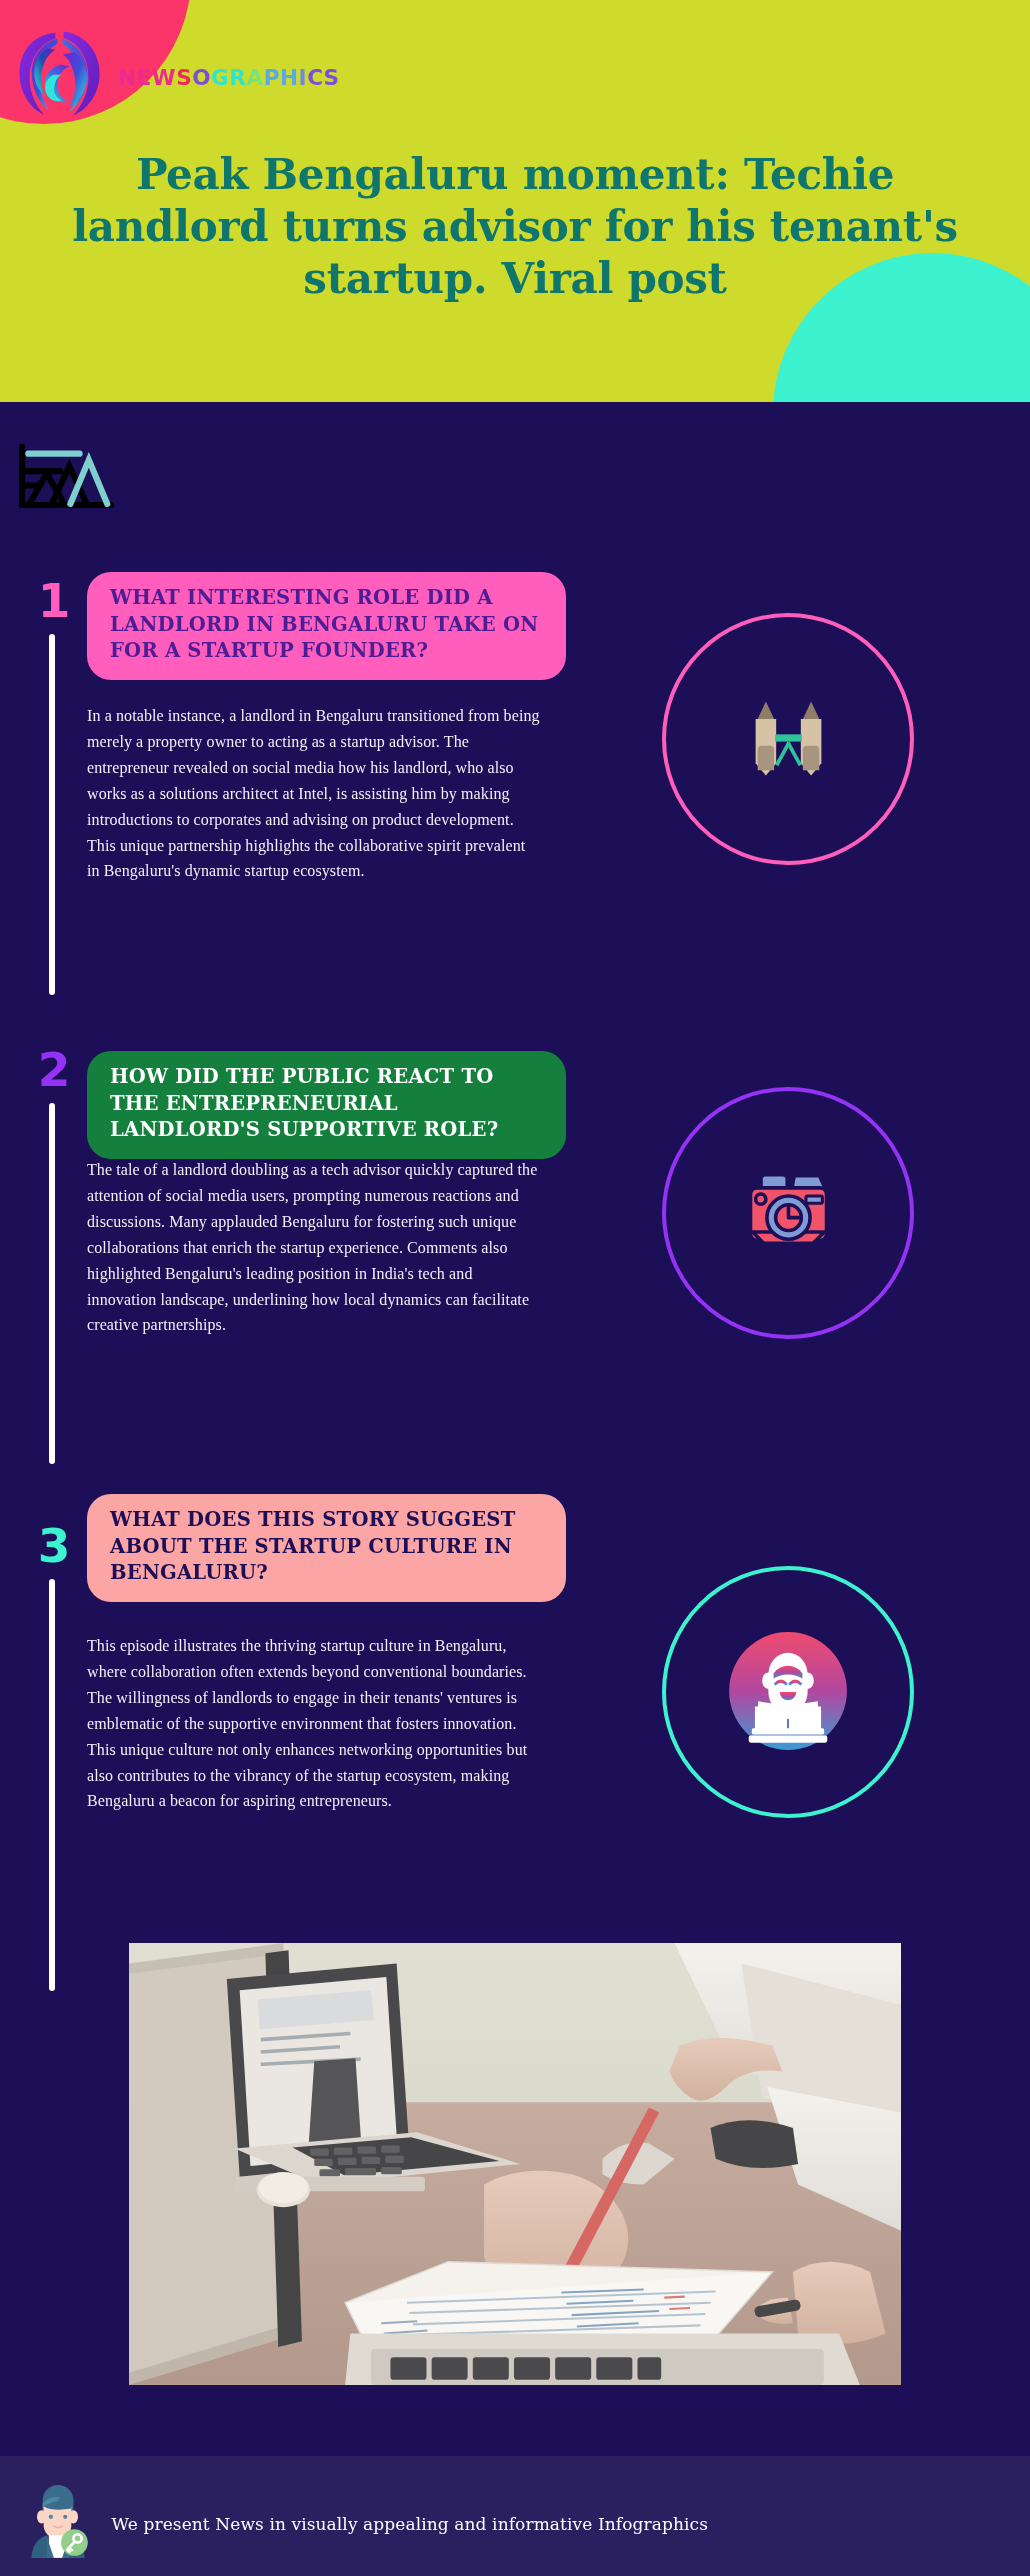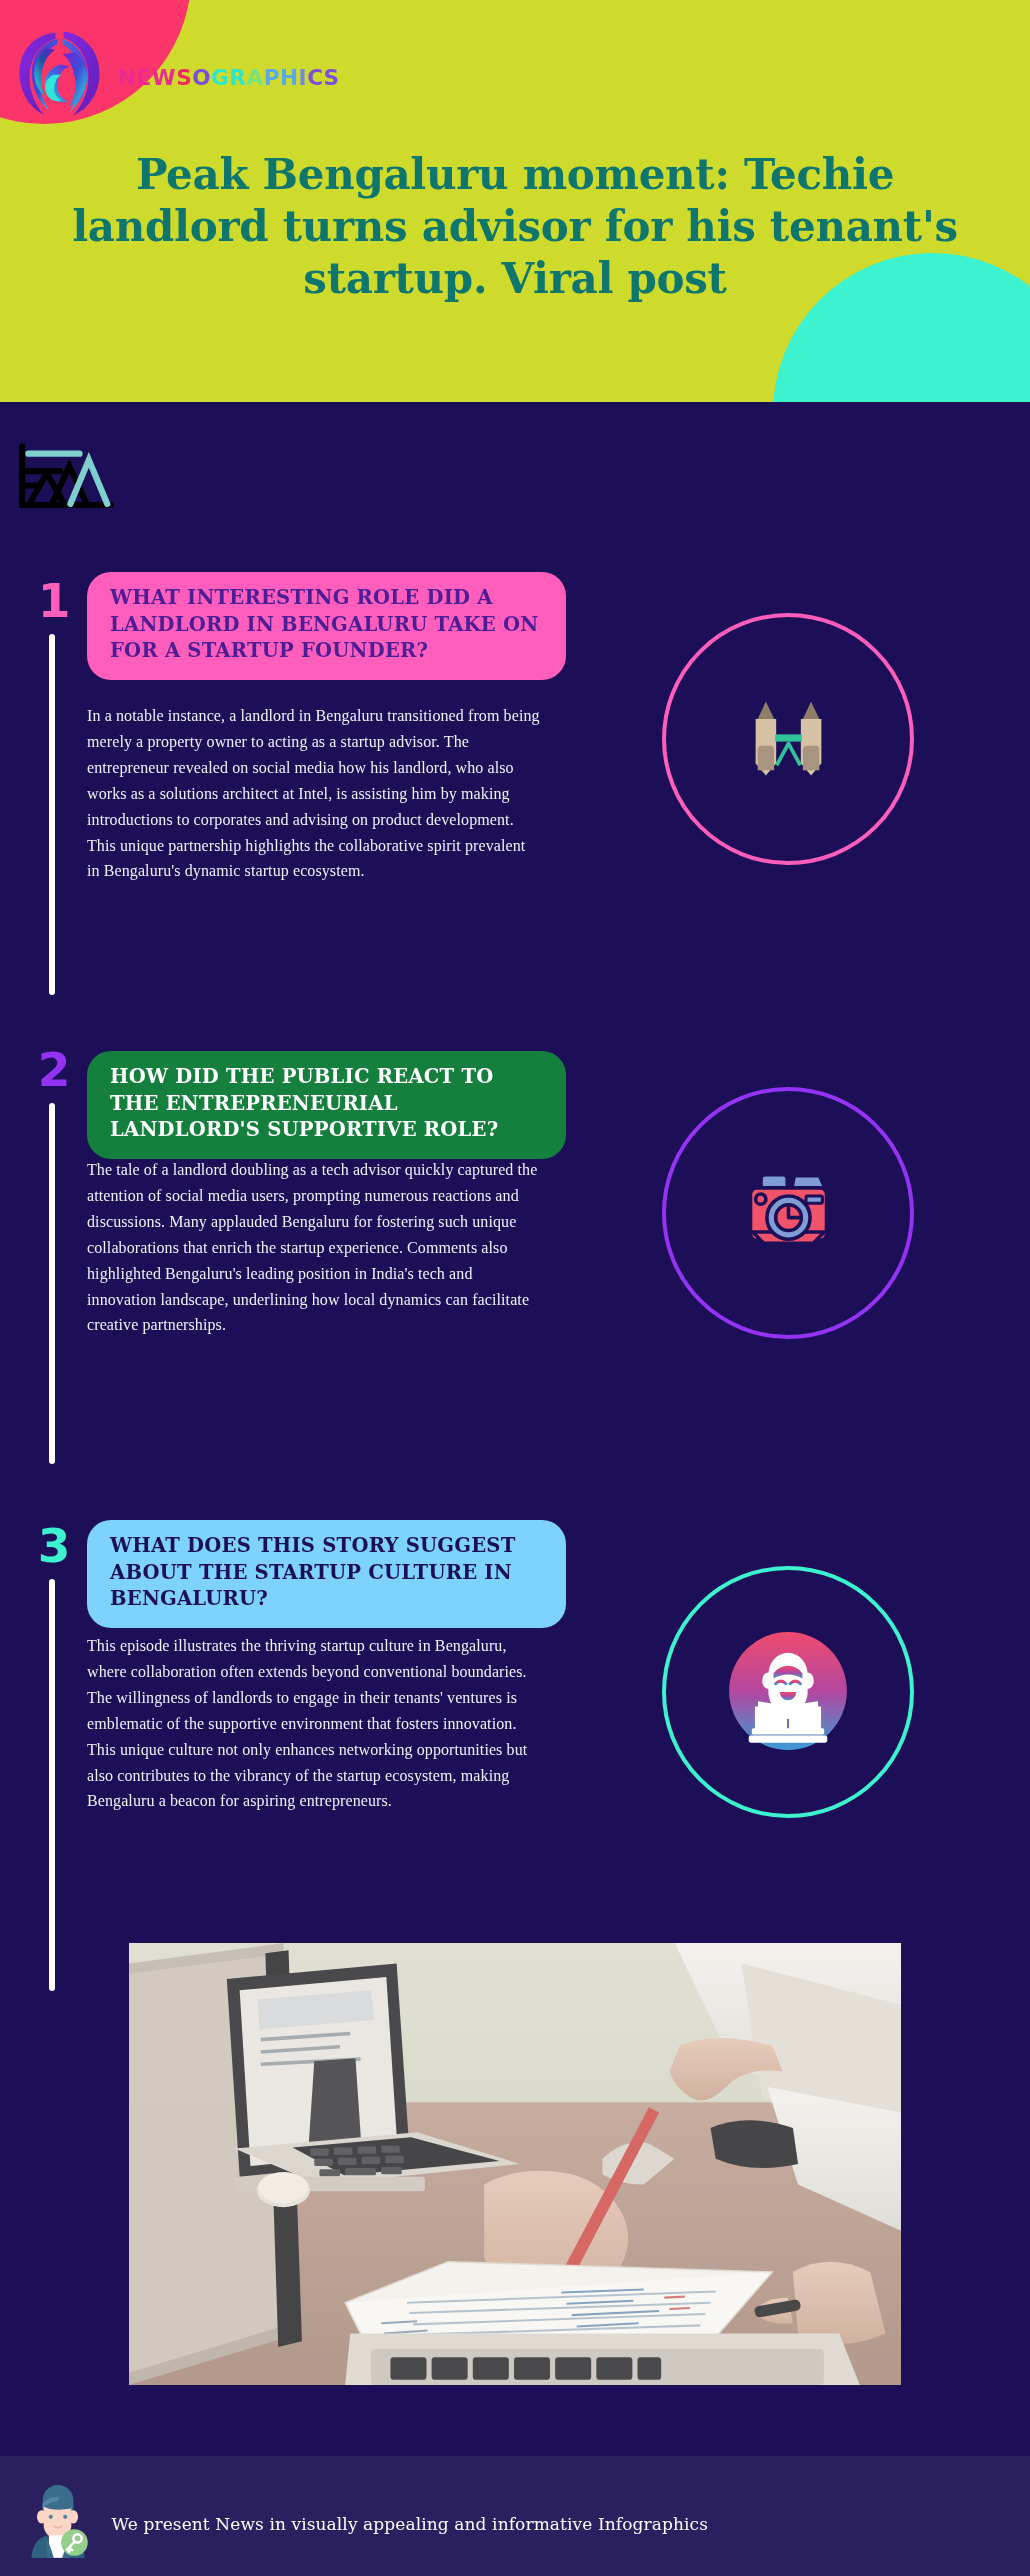--- a/index.html
+++ b/index.html
@@ -250,21 +250,21 @@
               <circle cx="110" cy="100" r="25" fill="#f1536b" stroke="#1d0f57" stroke-width="7"></circle>
               <path d="M110 100 L110 80 M110 100 L130 100" stroke="#1d0f57" stroke-width="7" stroke-linecap="round" fill="none"></path>
             </svg>
           </span>
         </div>
       </div>
 
       <div class="section">
         <div class="rail" style="top:1002px; height:412px;"></div>
         <div class="sec-num" style="top:945px; color:#3cf2cf;">3</div>
-        <div class="pill" style="top:943px; background:#7dd3fc; color:#1d0f57;">WHAT DOES THIS STORY SUGGEST ABOUT THE STARTUP CULTURE IN BENGALURU?</div>
+        <div class="pill" style="top:917px; background:#fca5a5; color:#1d0f57;">WHAT DOES THIS STORY SUGGEST ABOUT THE STARTUP CULTURE IN BENGALURU?</div>
         <div class="para" style="top:1056px;">This episode illustrates the thriving startup culture in Bengaluru, where collaboration often extends beyond conventional boundaries. The willingness of landlords to engage in their tenants' ventures is emblematic of the supportive environment that fosters innovation. This unique culture not only enhances networking opportunities but also contributes to the vibrancy of the startup ecosystem, making Bengaluru a beacon for aspiring entrepreneurs.</div>
         <div class="circ" style="left:662px; top:989px; border-color:#3cf2cf;">
           <span>
             <svg viewBox="0 0 240 240" width="124" height="124">
               <defs>
                 <linearGradient id="rgrad" x1="0" y1="0" x2="0" y2="1">
                   <stop offset="0" stop-color="#ef4b6e"></stop>
                     <stop offset="0.5" stop-color="#b3479f"></stop>
                     <stop offset="1" stop-color="#3a9bd6"></stop>
                 </linearGradient>

